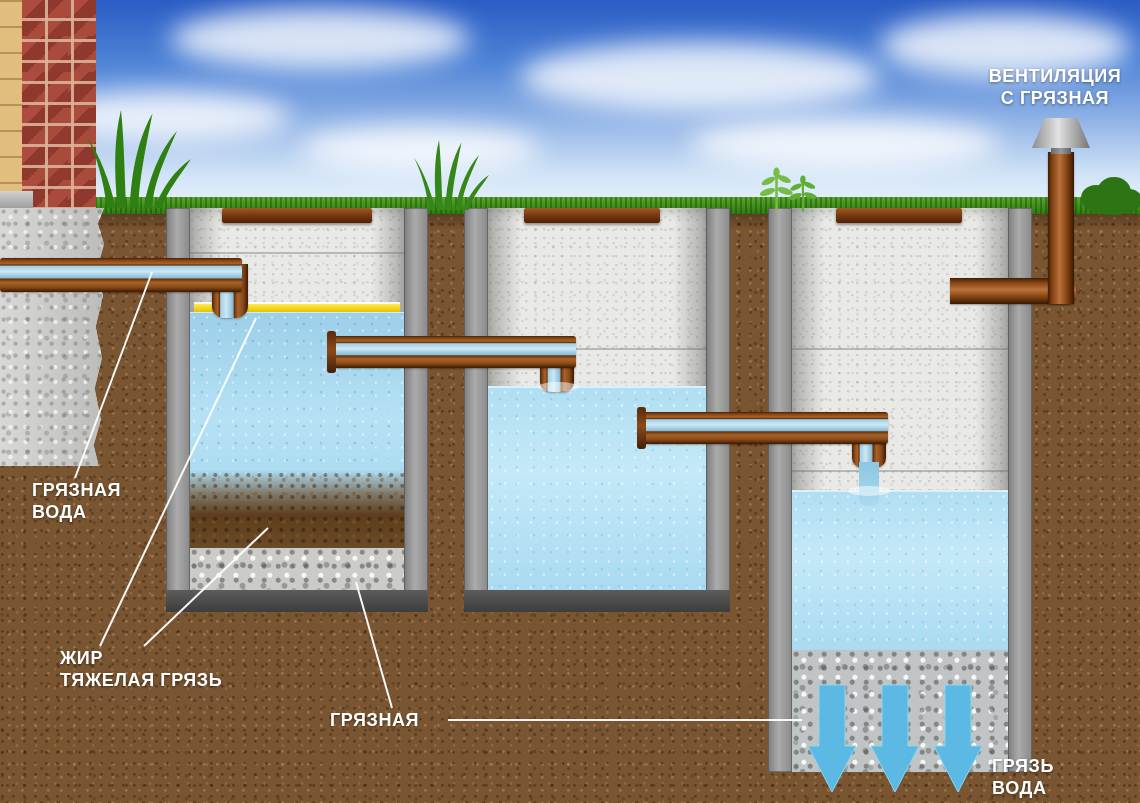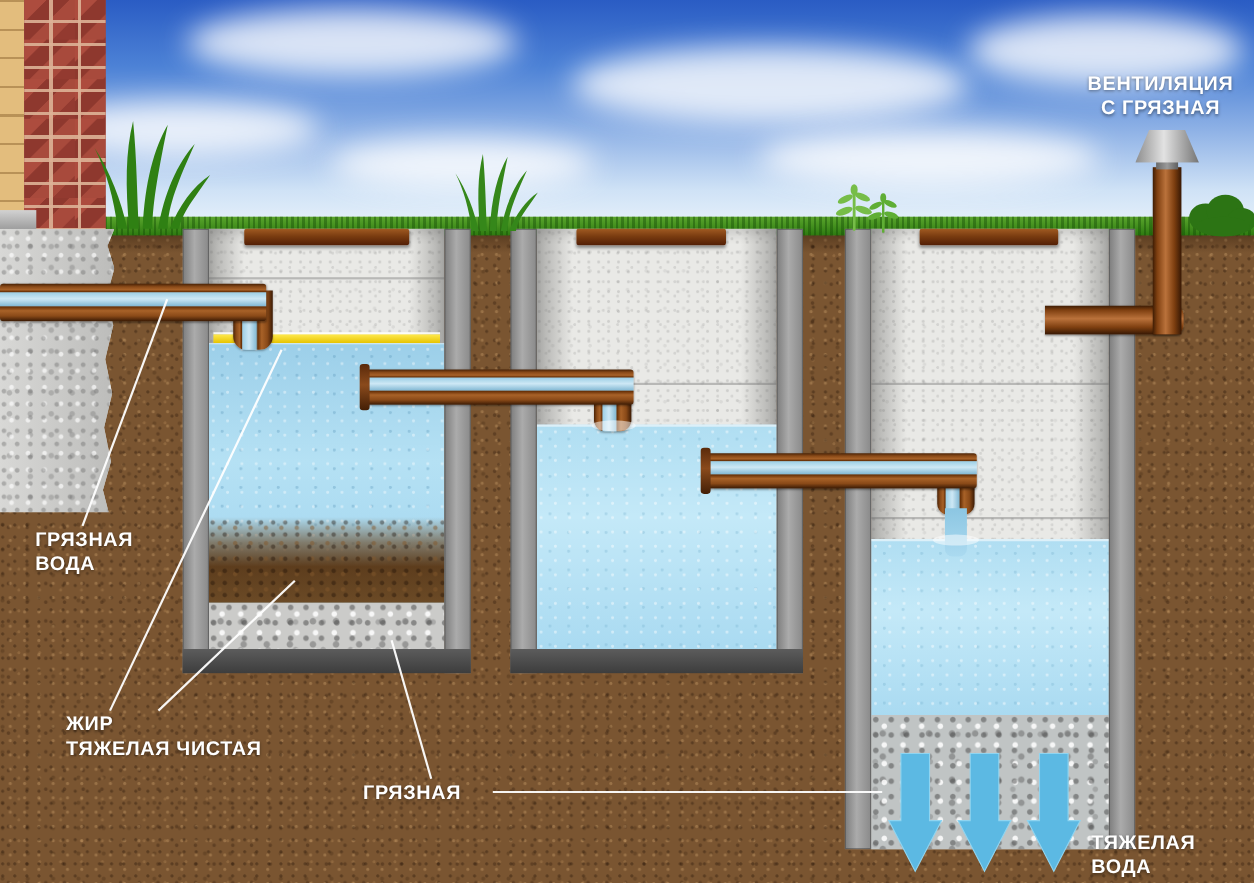--- a/index.html
+++ b/index.html
@@ -252,25 +252,25 @@
     <div>С ГРЯЗНАЯ</div>
   </div>
 
   <div class="label" style="left:32px;top:480px">
     <div>ГРЯЗНАЯ</div>
     <div>ВОДА</div>
   </div>
 
   <div class="label" style="left:60px;top:648px">
     <div>ЖИР</div>
-    <div>ТЯЖЕЛАЯ ЧИСТАЯ</div>
+    <div>ТЯЖЕЛАЯ ГРЯЗЬ</div>
   </div>
 
   <div class="label" style="left:330px;top:710px">
     <div>ГРЯЗНАЯ</div>
   </div>
 
   <div class="label" style="left:992px;top:756px">
-    <div>ТЯЖЕЛАЯ</div>
+    <div>ГРЯЗЬ</div>
     <div>ВОДА</div>
   </div>
 
 </div>
 
 </body></html>

